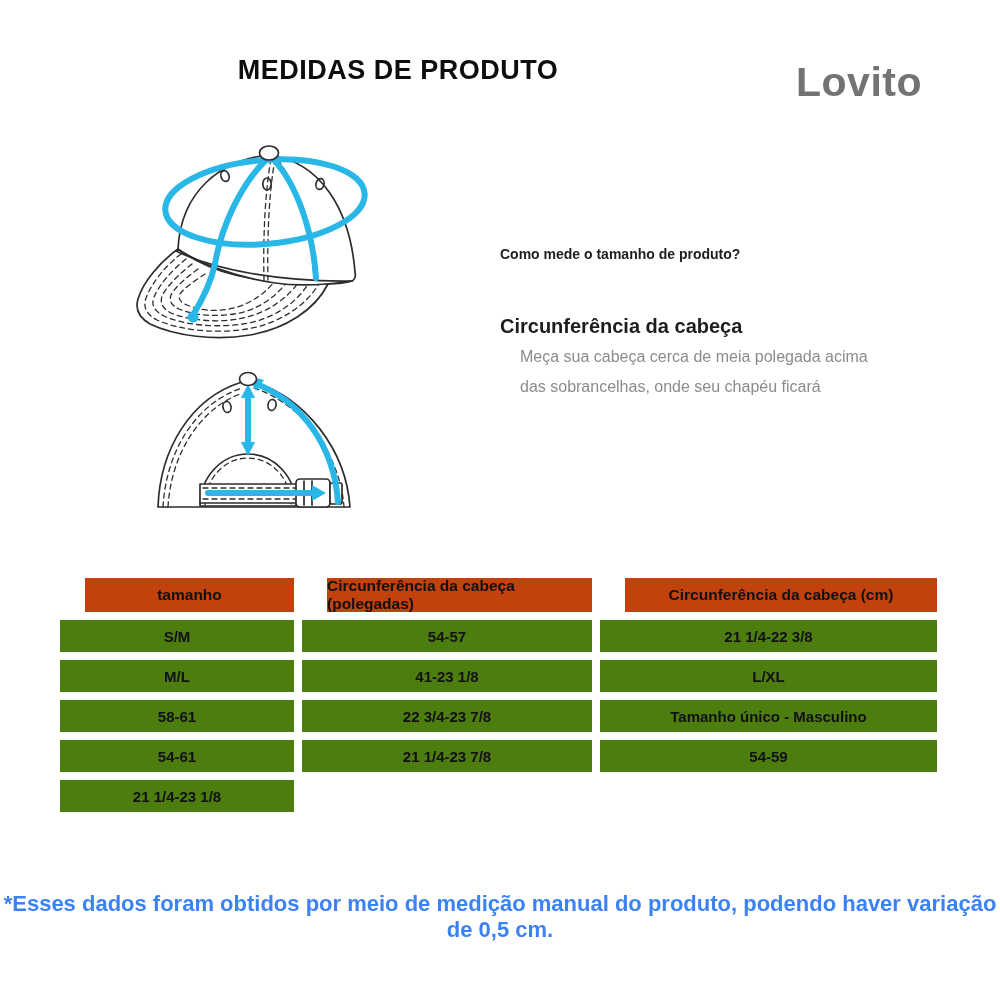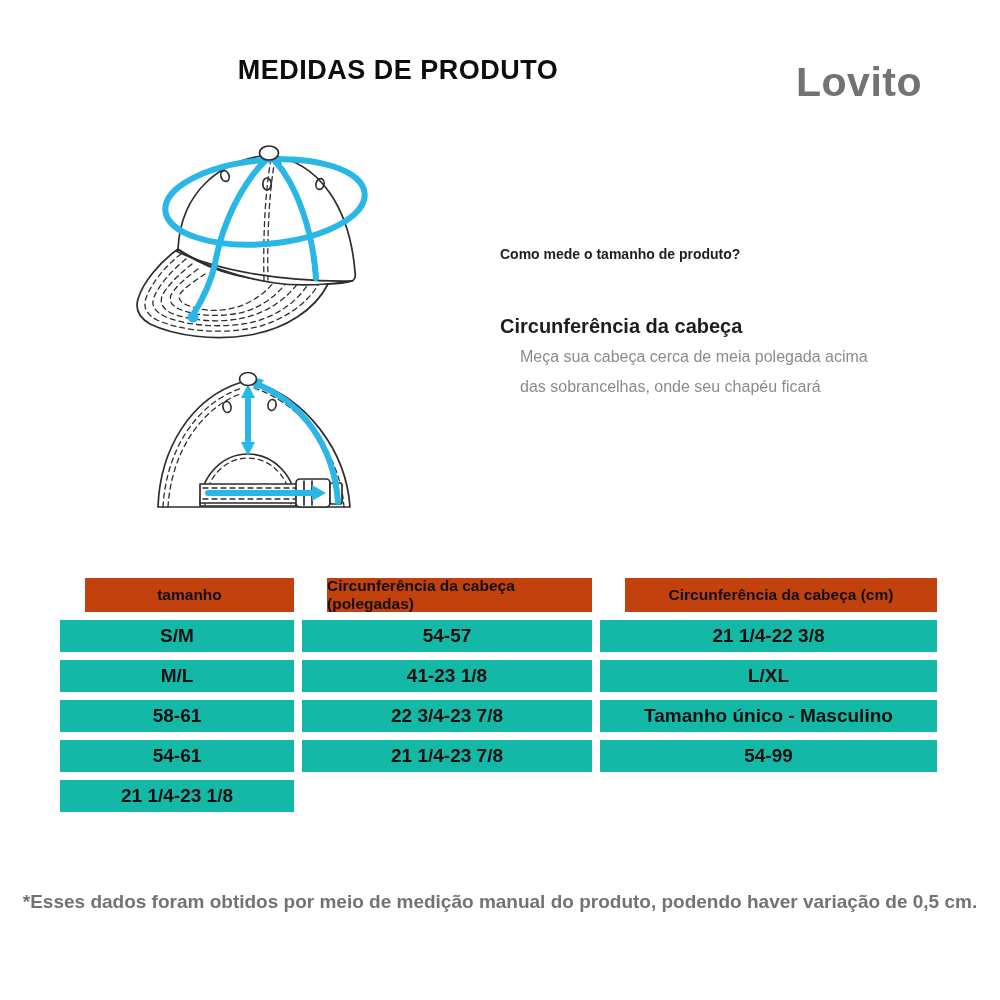--- a/index.html
+++ b/index.html
@@ -25,29 +25,29 @@
   }
   .guide-body{
     position:absolute;left:500px;top:342px;font-size:16px;font-weight:normal;
     color:#8b8b8b;line-height:30px;margin-left:20px;
   }
   .size-table{
     position:absolute;left:60px;top:578px;
     display:grid;grid-template-columns:234px 290px 337px;column-gap:8px;row-gap:8px;
   }
   .size-table .cell{
-    background:#14b8a6;height:32px;display:flex;align-items:center;justify-content:center;
-    font-size:19px;font-weight:bold;color:#111;
+    background:#4d7c0f;height:32px;display:flex;align-items:center;justify-content:center;
+    font-size:15px;font-weight:bold;color:#111;
   }
   .size-table .head{
     background:#c2410c;height:34px;font-size:15.5px;margin-left:25px;
   }
   .footnote{
     position:absolute;top:891px;left:0;width:1000px;text-align:center;
-    font-size:19px;font-weight:bold;color:#737373;
+    font-size:22px;font-weight:bold;color:#3b82f6;
   }
   
   .ln{fill:none;stroke:#2d2d2d;stroke-width:1.7;stroke-linecap:round;stroke-linejoin:round;}
   .lnf{fill:#ffffff;stroke:#2d2d2d;stroke-width:1.7;stroke-linejoin:round;}
   .dash{fill:none;stroke:#2d2d2d;stroke-width:1.3;stroke-dasharray:5 4;stroke-linecap:round;}
   .cy{fill:none;stroke:#29b7e8;stroke-width:6;stroke-linecap:round;}
   .cyf{fill:#29b7e8;stroke:none;}
 </style>
 </head>
 <body>
@@ -140,17 +140,17 @@
   <div class="cell">41-23 1/8</div>
 
   <div class="cell">L/XL</div>
   <div class="cell">58-61</div>
   <div class="cell">22 3/4-23 7/8</div>
 
   <div class="cell">Tamanho único - Masculino</div>
   <div class="cell">54-61</div>
   <div class="cell">21 1/4-23 7/8</div>
 
-  <div class="cell">54-99</div>
+  <div class="cell">54-59</div>
   <div class="cell">21 1/4-23 1/8</div>
 </div>
 
 <div class="footnote">*Esses dados foram obtidos por meio de medição manual do produto, podendo haver variação de 0,5 cm.</div>
 
 </body></html>

